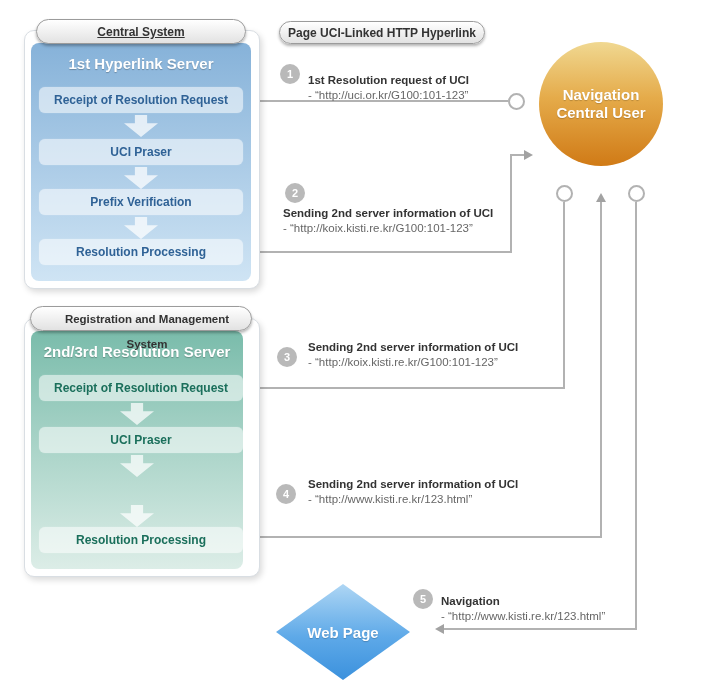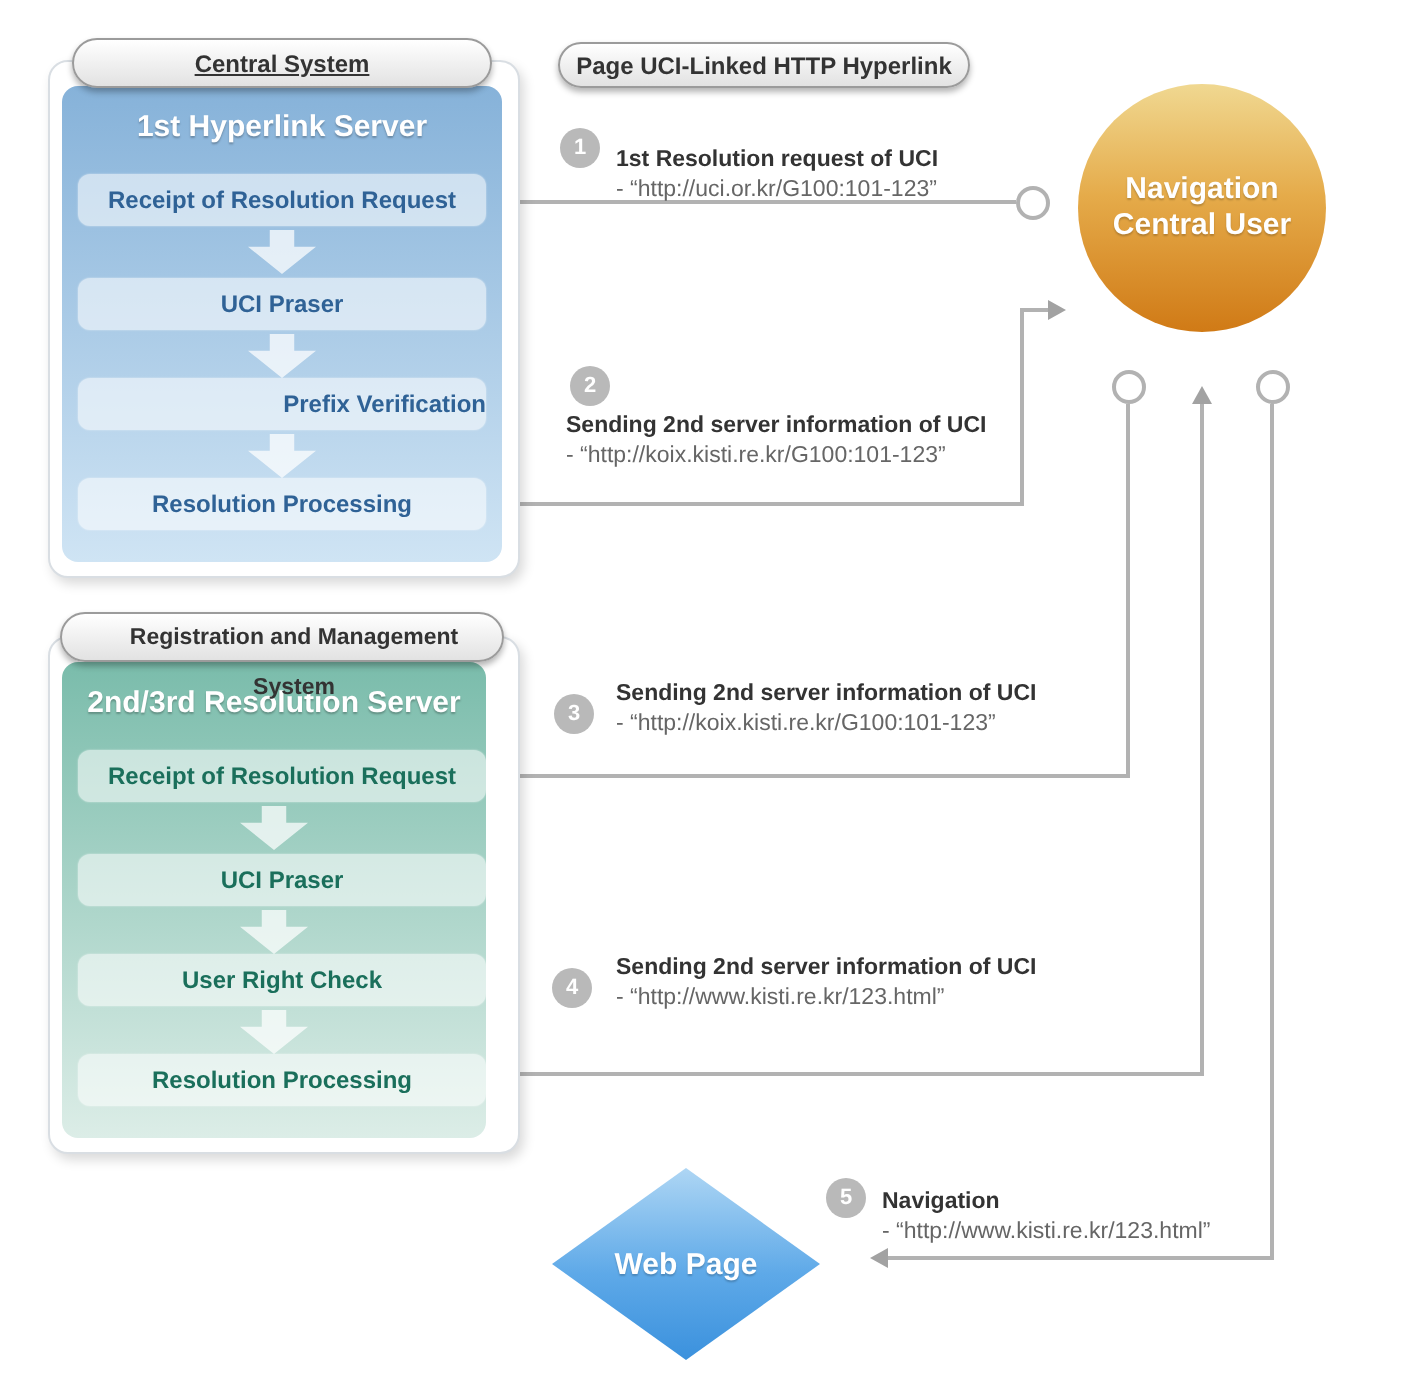--- a/index.html
+++ b/index.html
@@ -76,34 +76,33 @@
   <div class="hline" style="left:443px;top:628px;width:194px;"></div>
   <div class="arr-l" style="left:435px;top:624px;"></div>
 
   <div class="syscard" style="left:24px;top:30px;width:234px;height:257px;"></div>
   <div class="sysbox blue" style="left:31px;top:43px;width:220px;height:238px;">
     <div class="sys-title">1st Hyperlink Server</div>
     <div class="step" style="top:44px;">Receipt of Resolution Request</div>
     <div class="flow-arrow" style="top:72px;"></div>
     <div class="step" style="top:96px;">UCI Praser</div>
     <div class="flow-arrow" style="top:124px;"></div>
-    <div class="step" style="top:146px;text-align:right;">Prefix Verification</div>
+    <div class="step" style="top:146px;">Prefix Verification</div>
     <div class="flow-arrow" style="top:174px;"></div>
     <div class="step" style="top:196px;">Resolution Processing</div>
   </div>
   <div class="tag" style="left:36px;top:19px;width:210px;text-decoration:underline;">Central System</div>
 
   <div class="syscard" style="left:24px;top:318px;width:234px;height:257px;"></div>
   <div class="sysbox green" style="left:31px;top:331px;width:212px;height:238px;">
     <div class="sys-title">2nd/3rd Resolution Server</div>
     <div class="step" style="top:44px;">Receipt of Resolution Request</div>
     <div class="flow-arrow" style="top:72px;"></div>
     <div class="step" style="top:96px;">UCI Praser</div>
     <div class="flow-arrow" style="top:124px;"></div>
-    <div class="step" style="top:146px;">User Right Check</div>
     <div class="flow-arrow" style="top:174px;"></div>
     <div class="step" style="top:196px;">Resolution Processing</div>
   </div>
   <div class="tag" style="left:30px;top:306px;width:222px;font-size:11.5px;padding-left:12px;">Registration and Management System</div>
 
   <div class="tag" style="left:279px;top:21px;width:206px;height:23px;line-height:23px;">Page UCI-Linked HTTP Hyperlink</div>
 
   <div class="badge" style="left:280px;top:64px;">1</div>
   <div class="annot-text" style="left:308px;top:73px;">
     <div class="annot-title">1st Resolution request of UCI</div>

